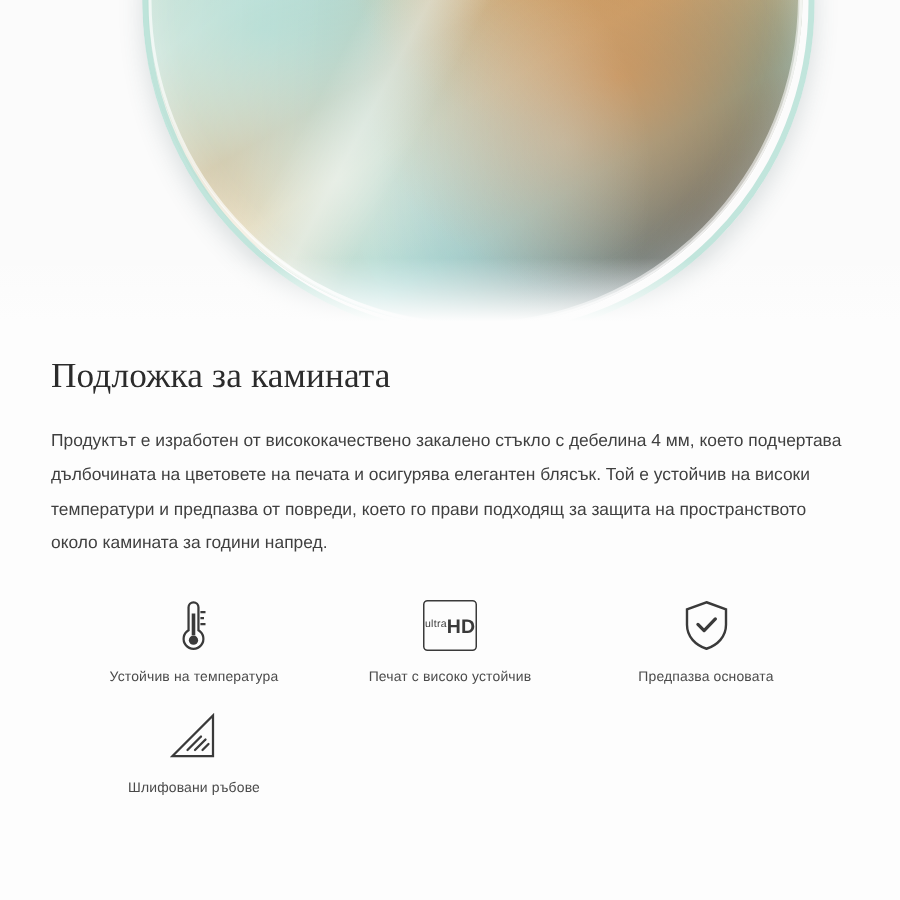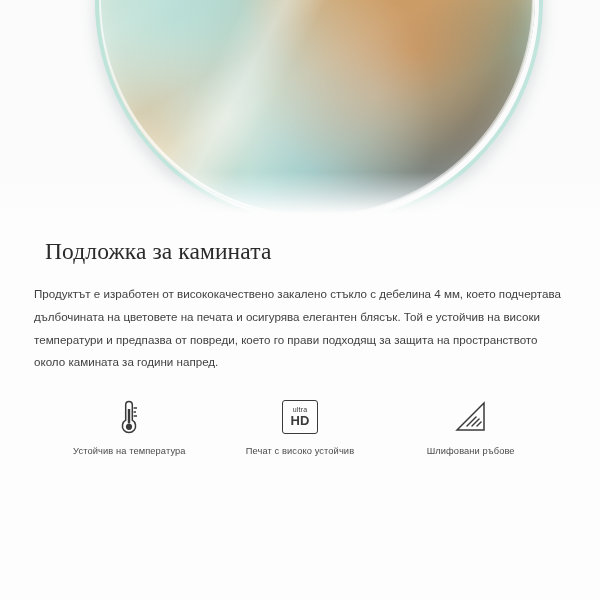--- a/index.html
+++ b/index.html
@@ -94,21 +94,21 @@
     height: 46px;
     background: linear-gradient(to bottom, rgba(253,253,253,0) 0%, #fdfdfd 92%);
     pointer-events: none;
   }
 
   
   .content {
     padding: 0 34px;
   }
   .headline {
-    margin: 18px 0 0 11px;
+    margin: 18px 0 0 0;
     font-family: "Liberation Serif", serif;
     font-size: 23.5px;
     line-height: 1.34;
     color: #2b2b2b;
     font-weight: 400;
     letter-spacing: 0.1px;
   }
   .headline .line {
     display: block;
     white-space: nowrap;
@@ -149,21 +149,21 @@
     text-align: center;
     letter-spacing: 0.1px;
   }
 
   .hd-badge {
     width: 34px;
     height: 32px;
     border: 1.6px solid #3a3a3a;
     border-radius: 3px;
     display: flex;
-    flex-direction: column;
+    flex-direction: row;
     align-items: center;
     justify-content: center;
     line-height: 1;
   }
   .hd-badge .u {
     font-size: 7px;
     letter-spacing: 0.2px;
     color: #3a3a3a;
   }
   .hd-badge .d {
@@ -212,20 +212,29 @@
       <div class="feature">
         <div class="feature-icon">
           <div class="hd-badge">
             <span class="u">ultra</span>
             <span class="d">HD</span>
           </div>
         </div>
         <div class="feature-label">Печат с високо устойчив</div>
       </div>
 
+      <div class="feature">
+        <div class="feature-icon">
+          <svg width="34" height="38" viewBox="0 0 34 38" fill="none" stroke="#3a3a3a" stroke-width="1.6">
+            <path d="M17 3.5 L30 8.2 V18.5 C30 26.5 24.4 32 17 34.5 C9.6 32 4 26.5 4 18.5 V8.2 Z"></path>
+            <path d="M11.3 18.3 L15.4 22.4 L22.9 14.6" stroke-width="2.2" stroke-linecap="round" stroke-linejoin="round"></path>
+          </svg>
+        </div>
+        <div class="feature-label">Предпазва основата</div>
+      </div>
 
 
       <div class="feature">
         <div class="feature-icon">
           <svg width="34" height="34" viewBox="0 0 34 34" fill="none" stroke="#3a3a3a" stroke-width="1.5" stroke-linecap="round">
             <path d="M3 30 L30 3 L30 30 Z"></path>
             <path d="M13 26 L22 17"></path>
             <path d="M18 26 L25 19"></path>
             <path d="M23 26 L27 22"></path>
           </svg>

